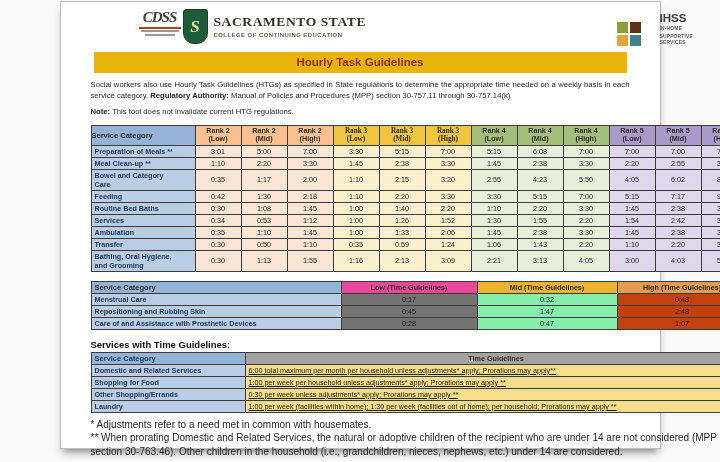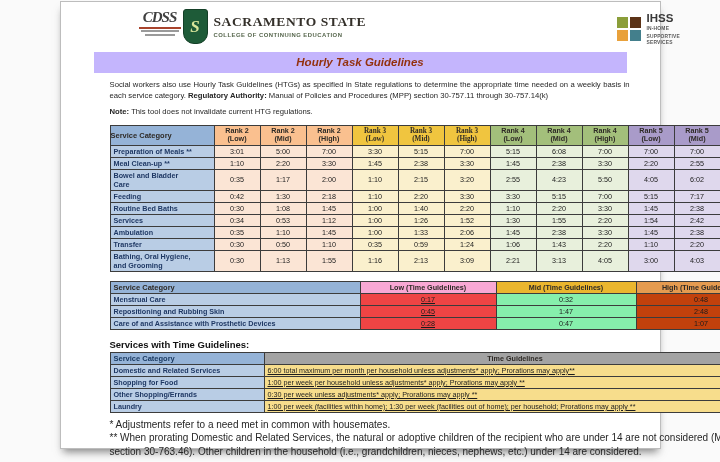--- a/index.html
+++ b/index.html
@@ -21,54 +21,54 @@
   .cdss-line { height:2px; margin:1.5px auto 0; background:#9a9a9a; width:38px; }
   .cdss-line.l1 { background:#a8432c; width:42px; }
   .cdss-line.l3 { width:30px; }
   .sac { position:absolute; left:122px; top:7px; display:flex; gap:6px; align-items:center; }
   .shield { width:25px; height:35px; background:#1e5b38; border:1px solid #143f27;
     border-radius:3px 3px 11px 11px; display:flex; align-items:center; justify-content:center;
     color:#d9e69b; font-family:"Liberation Serif", serif; font-style:italic; font-weight:bold; font-size:17px; }
   .sac-name { font-family:"Liberation Serif", serif; font-weight:bold; font-size:13.5px;
     letter-spacing:.6px; color:#34302a; line-height:1.05; }
   .sac-sub { font-size:5.9px; font-weight:bold; letter-spacing:.5px; color:#56664c; margin-top:2px; }
-  .ihss { position:absolute; left:556px; top:11px; display:flex; gap:6px; align-items:center; }
+  .ihss { position:absolute; left:556px; top:11px; display:flex; gap:19px; align-items:flex-end; }
   .ihss-squares { display:grid; grid-template-columns:11px 11px; grid-auto-rows:11px; gap:2px; }
   .sq { display:block; }
   .sq1 { background:#8b9e3a; } .sq2 { background:#5c3317; }
   .sq3 { background:#e9a13b; } .sq4 { background:#437f8c; }
   .ihss-acr { font-size:11.5px; font-weight:bold; color:#3a3a3a; line-height:1; }
   .ihss-sub { font-size:4.9px; font-weight:bold; color:#5a5a5a; letter-spacing:.2px;
     line-height:1.25; margin-top:1.5px; }
   
-  .banner { width:533px; margin:3px auto 0; background:#c4b5fd; color:#93310e;
-    font-weight:bold; font-size:11.5px; text-align:center; padding:4px 0 5px;font-style:italic; }
-  
-  .content { padding:0 30px;margin-left:19px; }
+  .banner { width:533px; margin:3px auto 0; background:#eab308; color:#93310e;
+    font-weight:bold; font-size:11.5px; text-align:center; padding:4px 0 5px; }
+  
+  .content { padding:0 30px; }
   .intro { margin:7px 0 0; font-size:7.7px; line-height:1.4; text-align:justify; color:#262626; }
   .note { margin:5px 0 0; font-size:7.7px; color:#262626; }
   
   table { border-collapse:collapse; width:656px; table-layout:fixed; }
   th, td { border:1px solid #3c3c3c; padding:1px 2px; font-size:7.2px; vertical-align:middle; }
   td { text-align:center; color:#1c1c1c; background:#fff; }
   th.svc, td.svc { text-align:left; font-weight:bold; color:#1f3864; background:#b9cde5;
     white-space:pre-line; line-height:1.25; padding-left:3px; }
   th.svc-h { text-align:left; font-weight:bold; color:#17365d; background:#95b3d7;
     font-size:7.5px; padding-left:3px; }
   
   .t1 { margin-top:9px; }
   .t1 thead th { font-weight:bold; line-height:1.2; padding:1px 0; color:#2e2a26; }
   .h-rank2 { background:#fac08f; } .d-rank2 { background:#fbe5d5; }
   .h-rank3 { background:#f0c53f;font-family:Liberation Serif, serif; } .d-rank3 { background:#faf0cd; }
   .h-rank4 { background:#a3bf7b; } .d-rank4 { background:#e8f0dc; }
   .h-rank5 { background:#a99bc9; } .d-rank5 { background:#dfd8ed; }
   
   .t2 { margin-top:9px; }
   .t2 thead th { font-weight:bold; color:#2e2a26; }
-  .low-h  { background:#f9a8d4; } .d-low  { background:#ef4444;text-decoration:underline; }
+  .low-h  { background:#ec4899; } .d-low  { background:#737373; }
   .mid-h  { background:#ebb62e; } .d-mid  { background:#86efac; }
   .high-h { background:#e59b50; } .d-high { background:#c2410c; }
   
   .services-heading { margin:9px 0 2px; font-size:9.5px; font-weight:bold; color:#111; }
   .t3 .gold-h { background:#a3a3a3; text-align:center; font-weight:bold; color:#2e2a26; padding-left:2px; }
   .d-gold { background:#f7dd8c; text-align:left; text-decoration:underline; padding-left:3px; }
   
   .footnotes { margin-top:5px; font-size:10px; line-height:1.35; color:#262626; width:660px; }
 </style>
 </head>
@@ -200,21 +200,21 @@
             <td class="d-rank3">2:38</td>
             <td class="d-rank3">3:30</td>
             <td class="d-rank4">1:45</td>
             <td class="d-rank4">2:38</td>
             <td class="d-rank4">3:30</td>
             <td class="d-rank5">2:20</td>
             <td class="d-rank5">2:55</td>
             <td class="d-rank5">3:30</td>
           </tr>
           <tr>
-            <th class="svc">Bowel and Bladder
+            <th class="svc">Bowel and Category
 Care</th>
             <td class="d-rank2">0:35</td>
             <td class="d-rank2">1:17</td>
             <td class="d-rank2">2:00</td>
             <td class="d-rank3">1:10</td>
             <td class="d-rank3">2:15</td>
             <td class="d-rank3">3:20</td>
             <td class="d-rank4">2:55</td>
             <td class="d-rank4">4:23</td>
             <td class="d-rank4">5:50</td>

